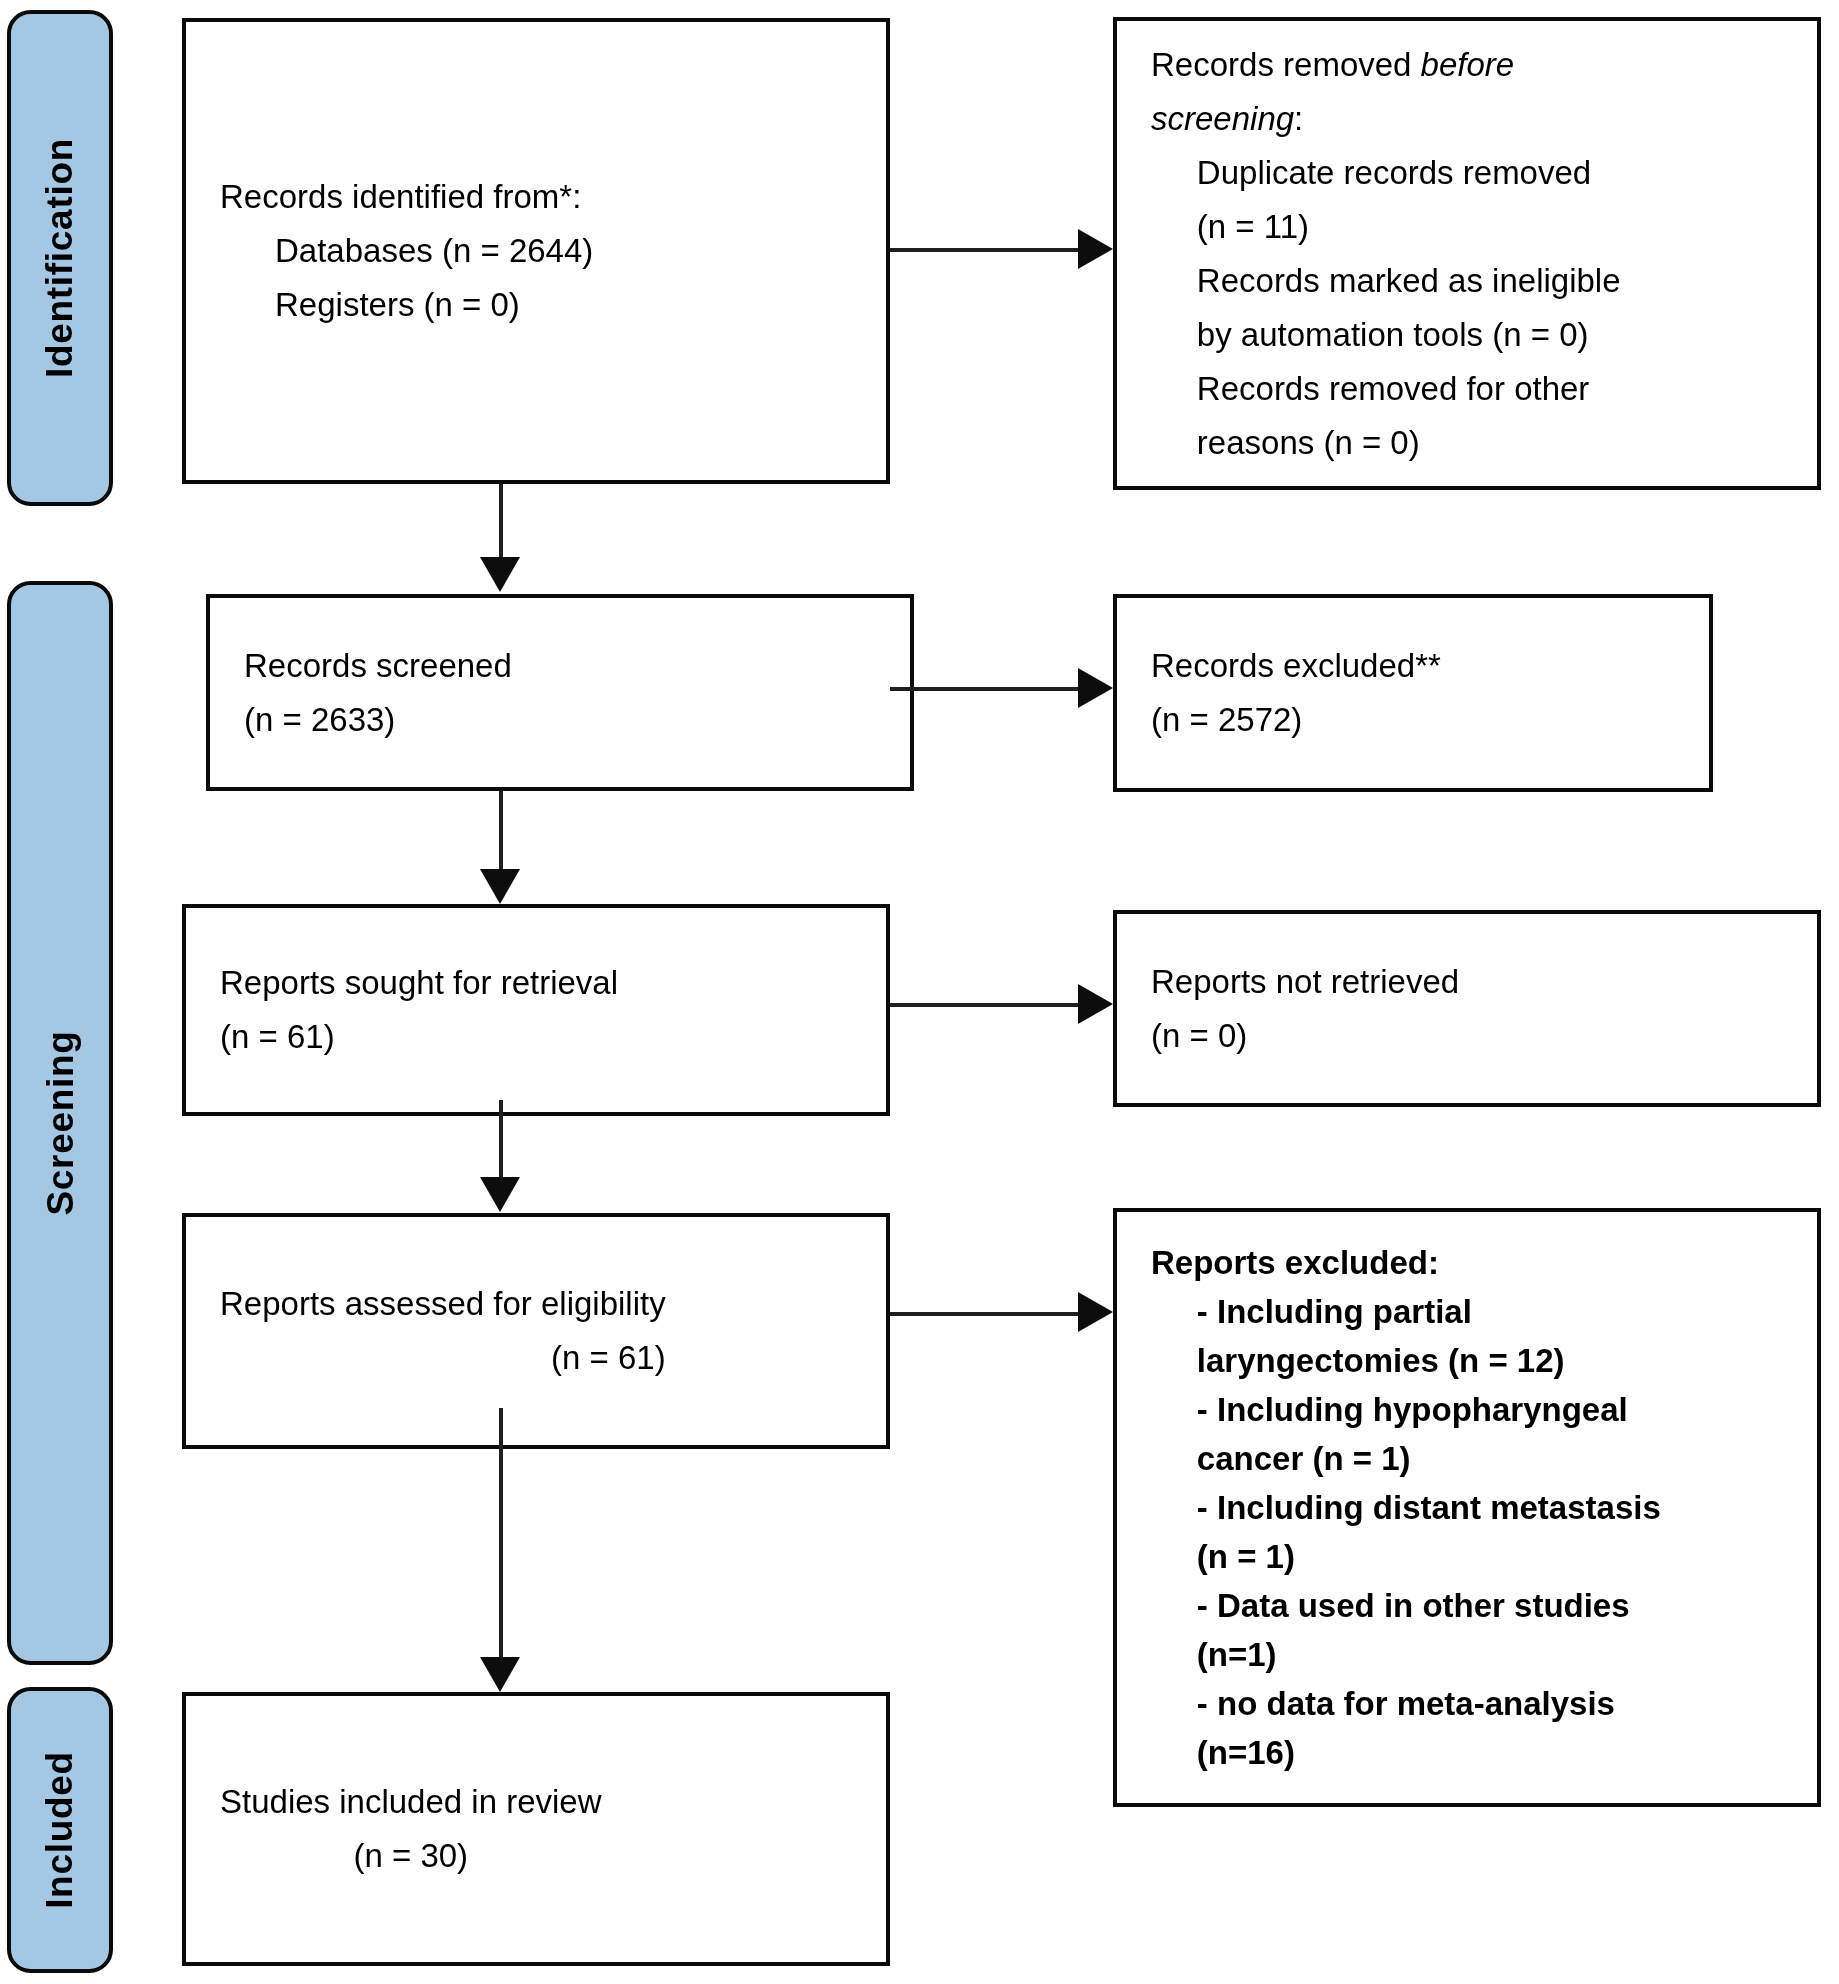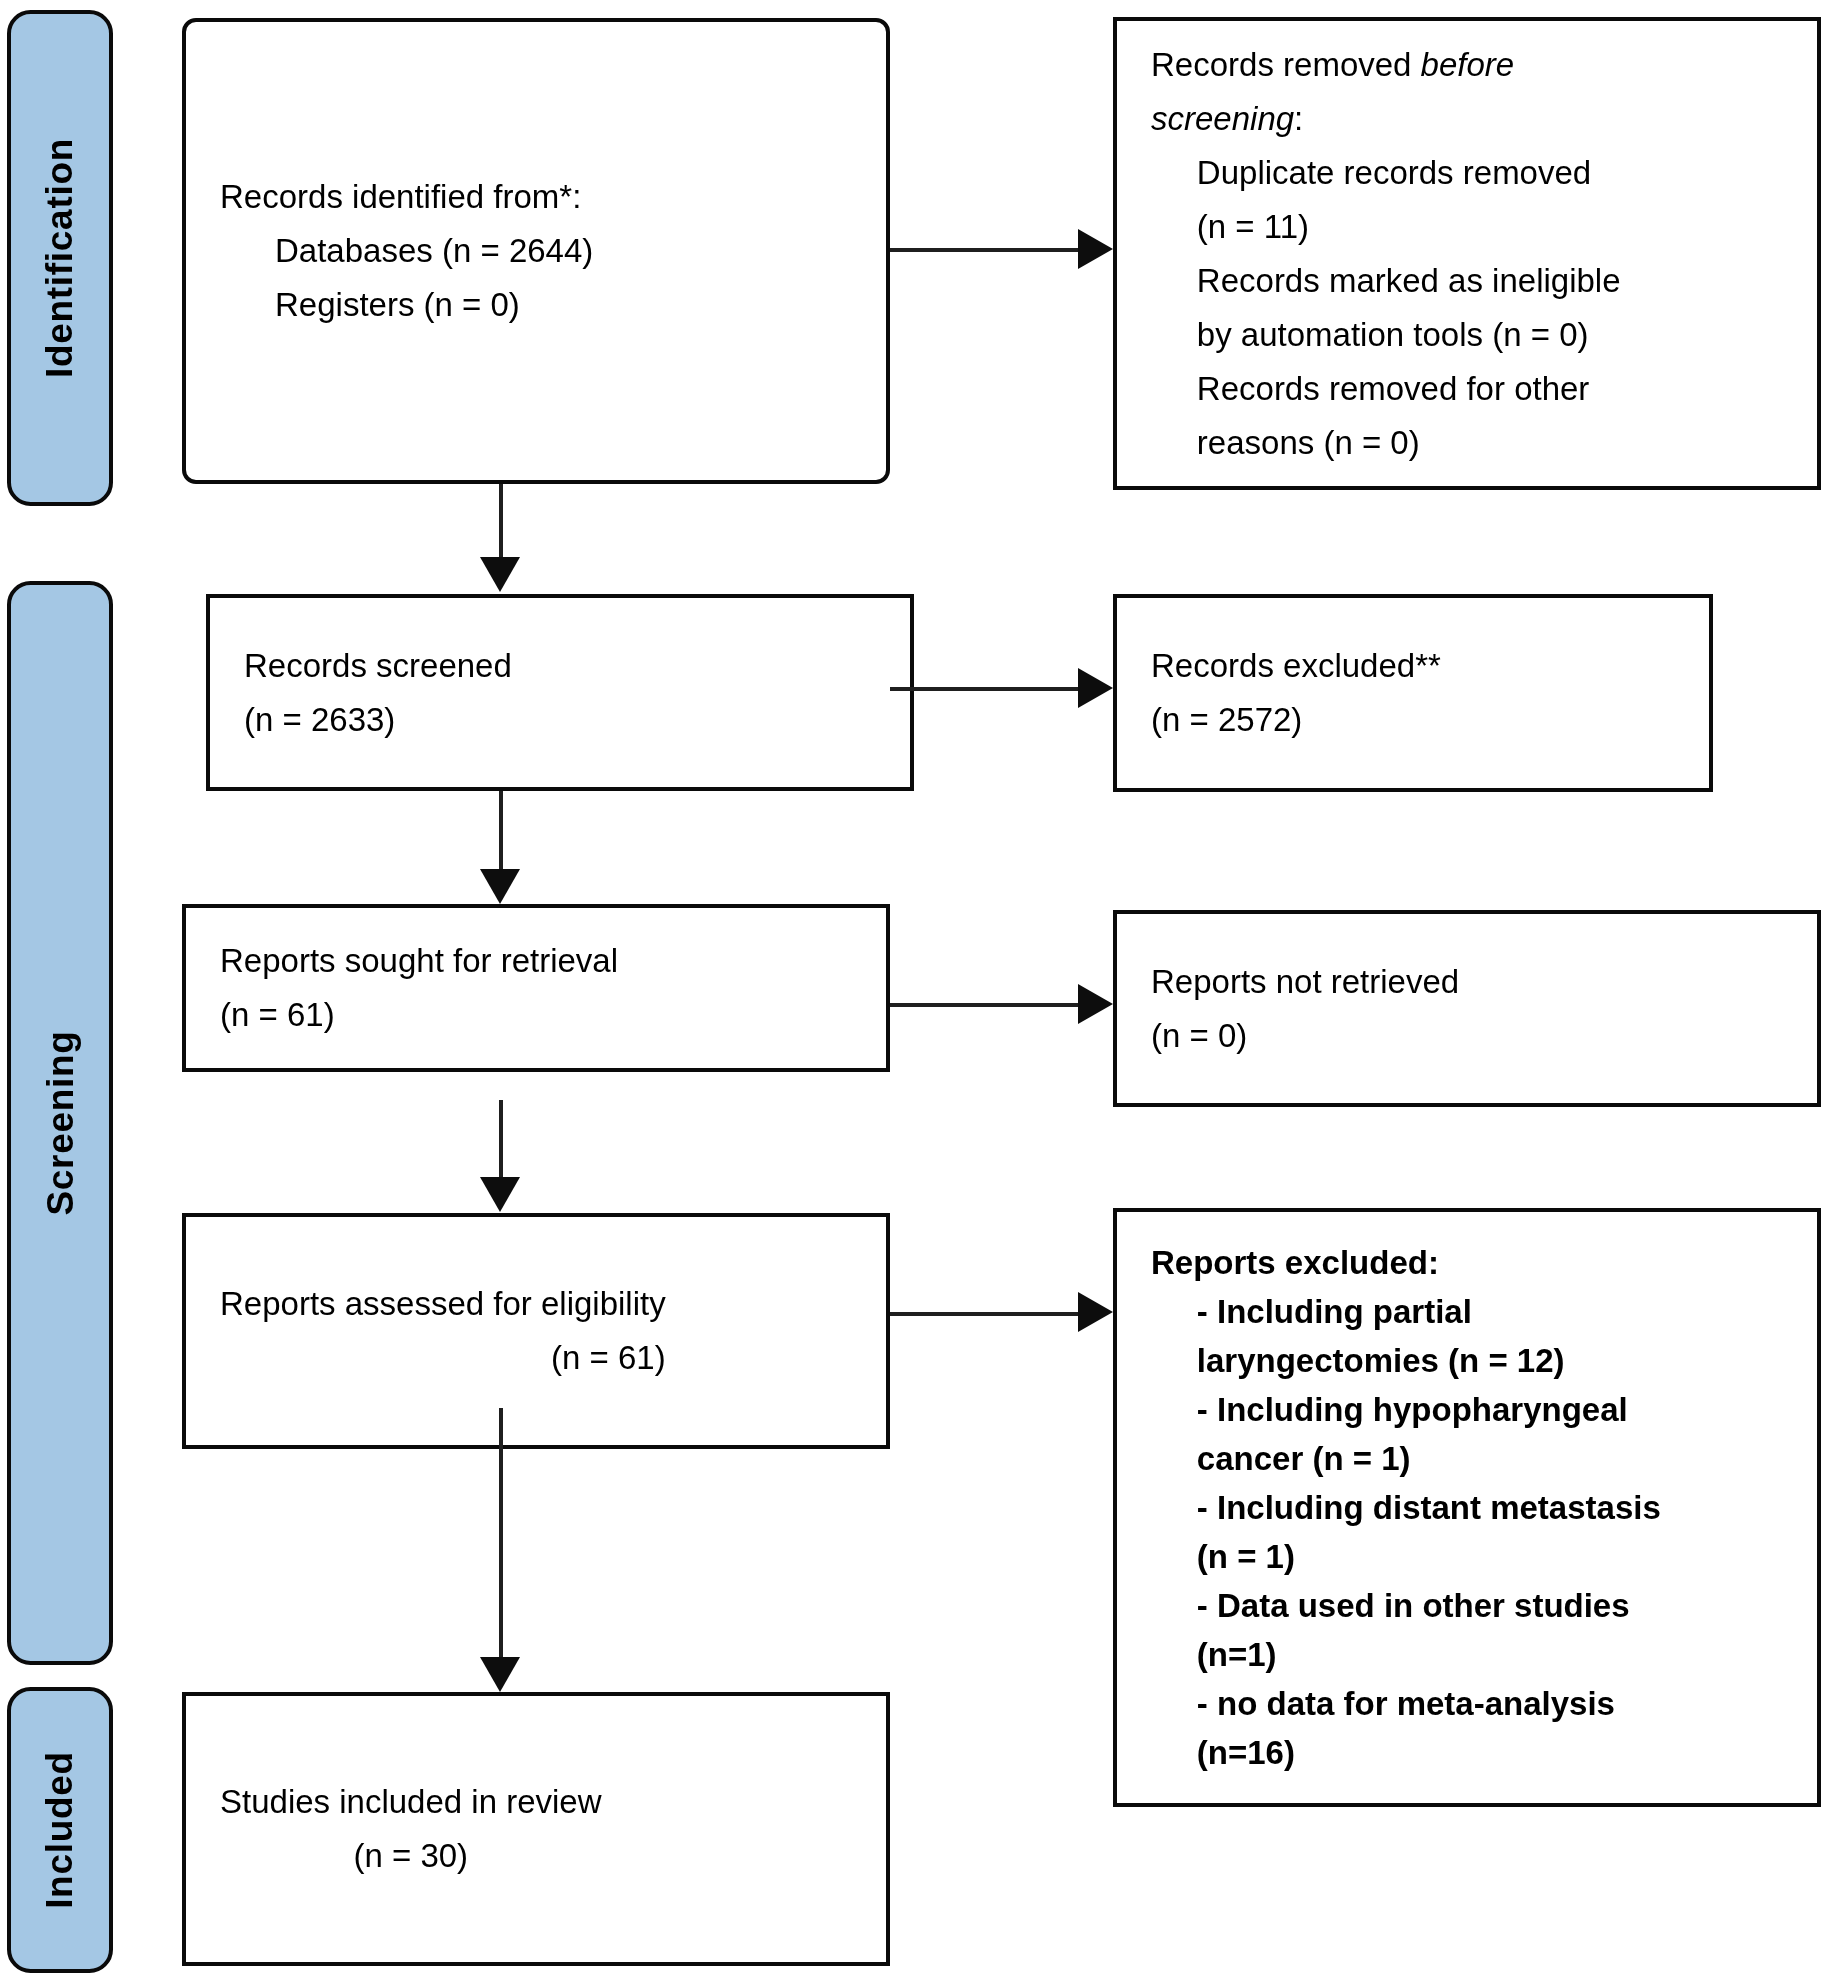--- a/index.html
+++ b/index.html
@@ -75,32 +75,32 @@
   <div class="stage" style="left:7.3px;top:10.3px;width:106px;height:496px;">
     <span class="lbl">Identification</span>
   </div>
   <div class="stage" style="left:7.3px;top:581px;width:106px;height:1084px;">
     <span class="lbl">Screening</span>
   </div>
   <div class="stage" style="left:7.3px;top:1687px;width:106px;height:286px;">
     <span class="lbl">Included</span>
   </div>
 
-  <div class="flowbox" style="left:182px;top:18.3px;width:708px;height:466px;border-radius:14px;">
+  <div class="flowbox" style="left:182px;top:18.3px;width:708px;height:466px;">
     <div class="txt">Records identified from*:
       Databases (n = 2644)
       Registers (n = 0)</div>
   </div>
 
   <div class="flowbox" style="left:182px;top:594px;width:708px;height:197px;margin-left:24px;">
     <div class="txt">Records screened
 (n = 2633)</div>
   </div>
 
-  <div class="flowbox" style="left:182px;top:904px;width:708px;height:168px;align-items:center;">
+  <div class="flowbox" style="left:182px;top:904px;width:708px;height:212px;align-items:center;">
     <div class="txt">Reports sought for retrieval
 (n = 61)</div>
   </div>
 
   <div class="flowbox" style="left:182px;top:1213px;width:708px;height:236px;text-align:right;">
     <div class="txt">Reports assessed for eligibility
 (n = 61)</div>
   </div>
 
   <div class="flowbox" style="left:182px;top:1692px;width:708px;height:274px;text-align:center;">

